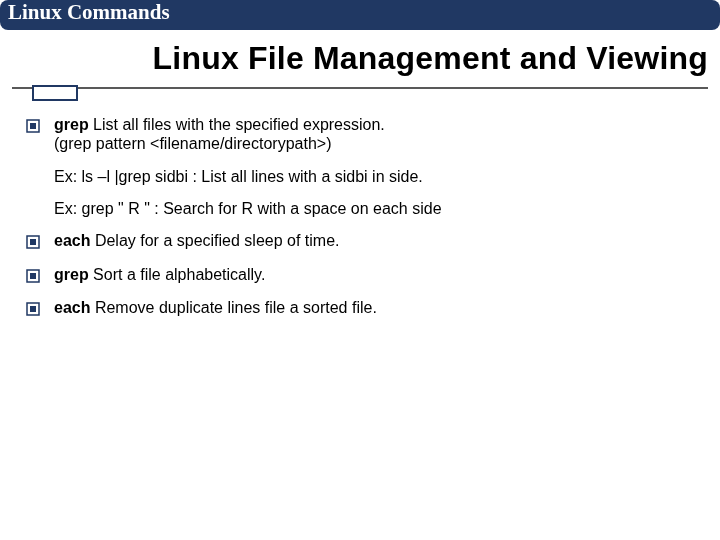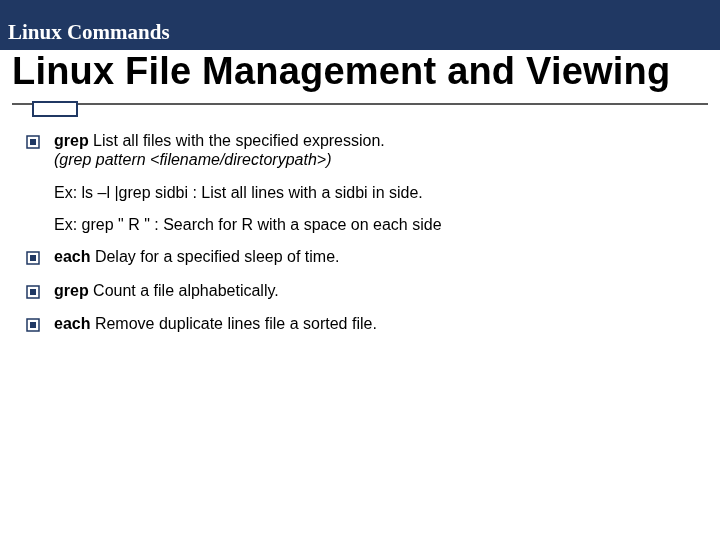--- a/index.html
+++ b/index.html
@@ -15,30 +15,32 @@
     width: 720px;
     height: 540px;
     position: relative;
     box-sizing: border-box;
   }
   .header-bar {
     background: #203863;
     color: #ffffff;
     font-weight: bold;
     font-size: 21px;
-    padding: 20px 8px 5px 8px;
+    padding: 0 8px 5px 8px;
     font-family: "Times New Roman", Times, serif;
+    border-radius: 8px;
   }
   .title {
     font-family: Arial, Helvetica, sans-serif;
-    font-size: 38px;
+    font-size: 32px;
     font-weight: bold;
     color: #000000;
-    margin: 0 12px 0 12px;
+    margin: 10px 12px 0 12px;
     letter-spacing: 0.2px;
+    text-align: right;
   }
   .title-line-wrap {
     margin: 10px 12px 0 12px;
     position: relative;
     height: 22px;
   }
   .title-line {
     height: 2px;
     background: #595959;
     margin-top: 0px;
@@ -68,21 +70,20 @@
   .bullet {
     position: absolute;
     left: 0;
     top: 4px;
     width: 14px;
     height: 14px;
   }
   .bullet svg { display: block; }
   .cmd { font-weight: bold; }
   .syntax {
-    font-style: italic;
   }
   .subline {
     padding-left: 28px;
     margin: 4px 0 12px 0;
     line-height: 1.25;
   }
 </style>
 </head>
 <body>
 
@@ -124,21 +125,21 @@
       <span class="cmd">each</span><span> Delay for a specified sleep of time.</span>
     </div>
 
     <div class="item">
       <span class="bullet">
         <svg width="14" height="14" viewBox="0 0 14 14">
           <rect x="1" y="1" width="12" height="12" fill="none" stroke="#203863" stroke-width="1.5"></rect>
           <rect x="4" y="4" width="6" height="6" fill="#203863"></rect>
         </svg>
       </span>
-      <span class="cmd">grep</span><span> Count a file alphabetically.</span>
+      <span class="cmd">grep</span><span> Sort a file alphabetically.</span>
     </div>
 
     <div class="item">
       <span class="bullet">
         <svg width="14" height="14" viewBox="0 0 14 14">
           <rect x="1" y="1" width="12" height="12" fill="none" stroke="#203863" stroke-width="1.5"></rect>
           <rect x="4" y="4" width="6" height="6" fill="#203863"></rect>
         </svg>
       </span>
       <span class="cmd">each</span><span> Remove duplicate lines file a sorted file.</span>

